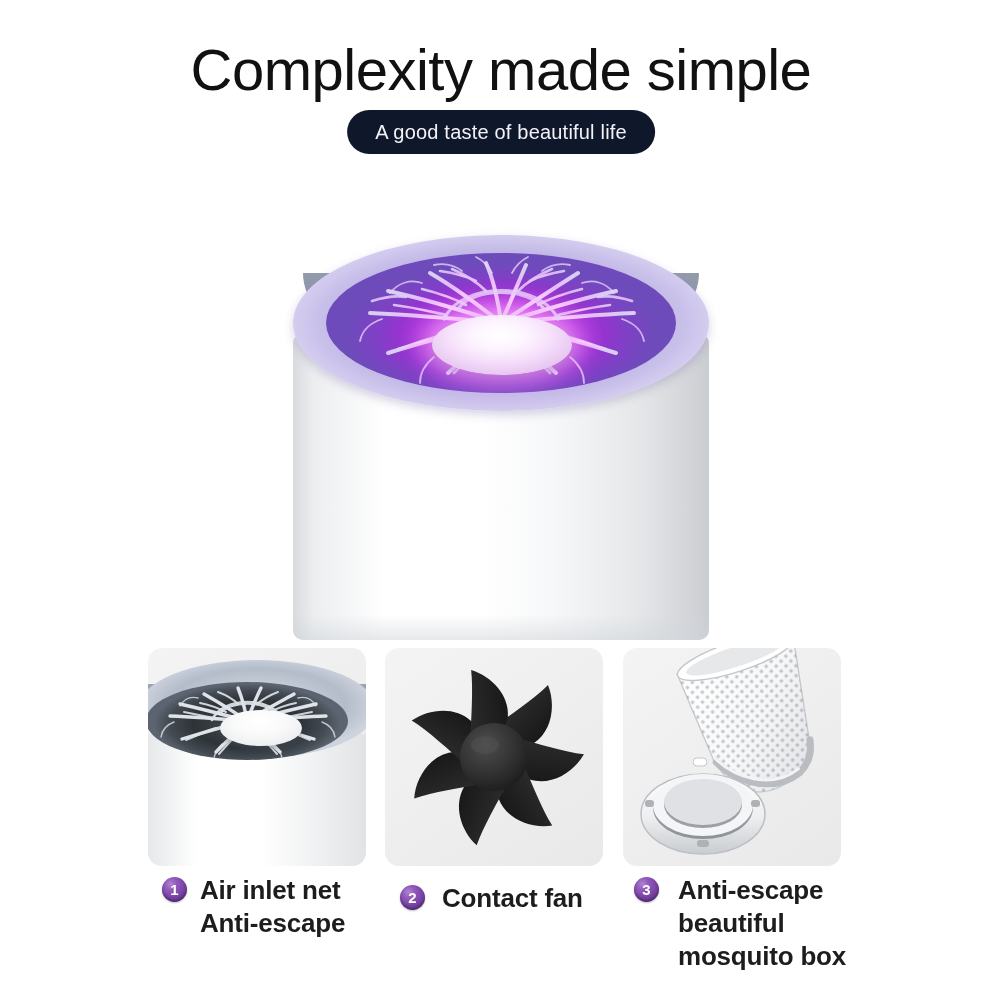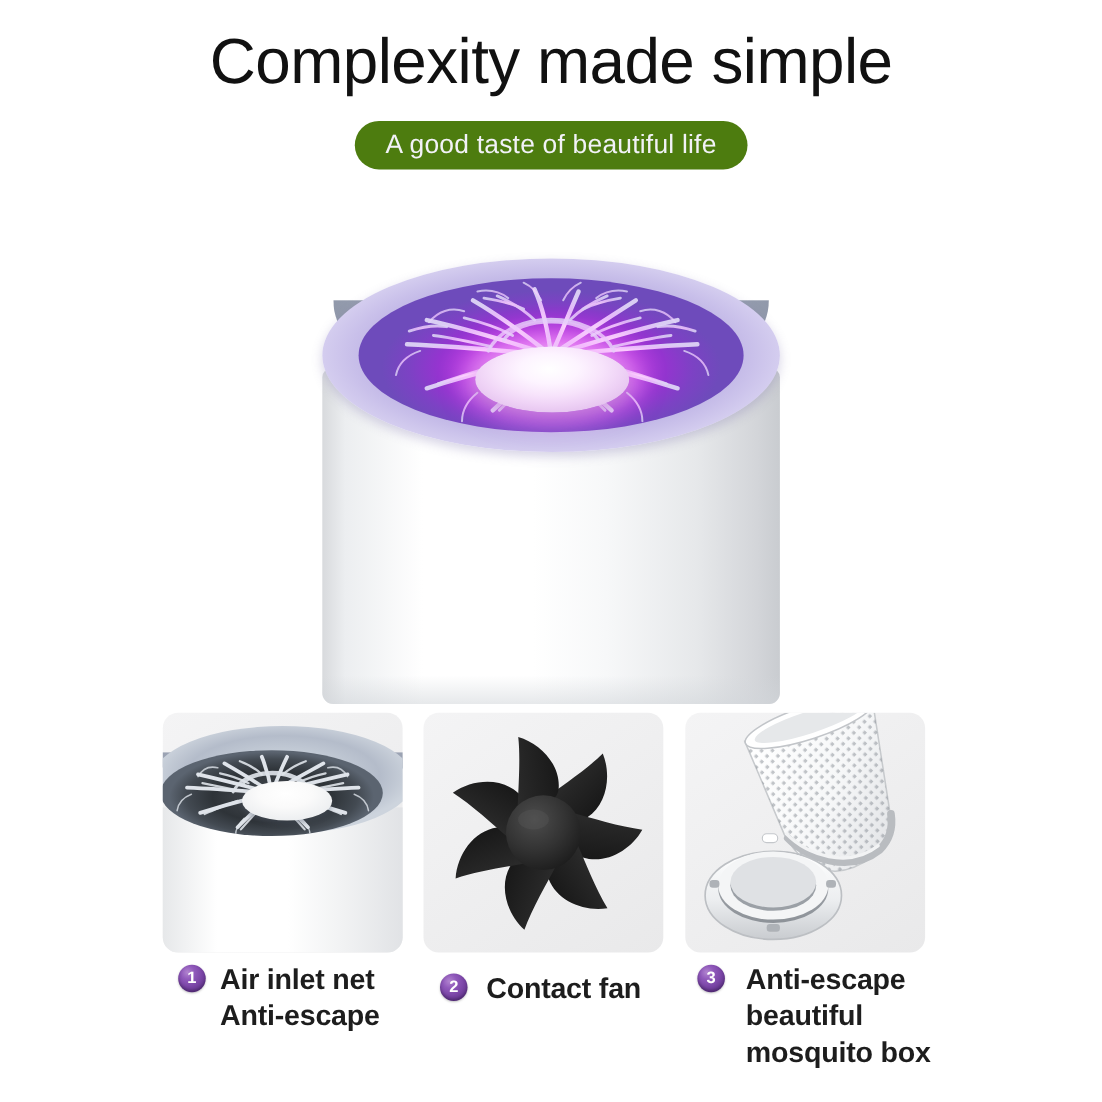--- a/index.html
+++ b/index.html
@@ -20,43 +20,43 @@
     position: relative;
     width: 1002px;
     height: 1002px;
     background: #ffffff;
   }
 
   
   .headline {
     position: absolute;
     left: 0;
-    top: 22px;
+    top: 36px;
     width: 1002px;
     text-align: center;
     font-size: 58px;
     line-height: 68px;
     font-weight: 400;
     letter-spacing: -0.5px;
     color: #111111;
     font-family: "Liberation Sans", "DejaVu Sans", sans-serif;
     white-space: nowrap;
   }
 
   .subtitle-pill {
     position: absolute;
     left: 50%;
     transform: translateX(-50%);
     top: 110px;
     height: 44px;
     padding: 0 28px;
     border-radius: 24px;
-    background: #4d7c0f;
+    background: #0f172a;
     color: #f2f2f7;
-    font-size: 24px;
+    font-size: 20px;
     line-height: 44px;
     white-space: nowrap;
     box-sizing: border-box;
     letter-spacing: 0.2px;
   }
 
   
   .hero {
     position: absolute;
     left: 0;

